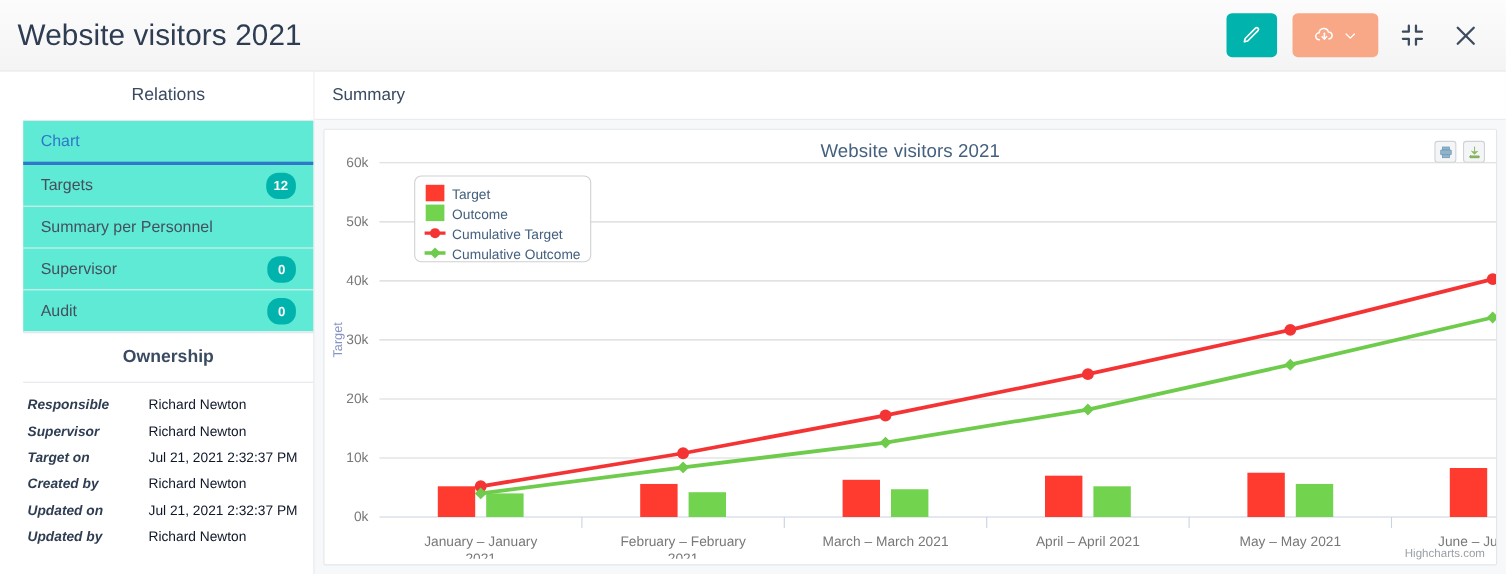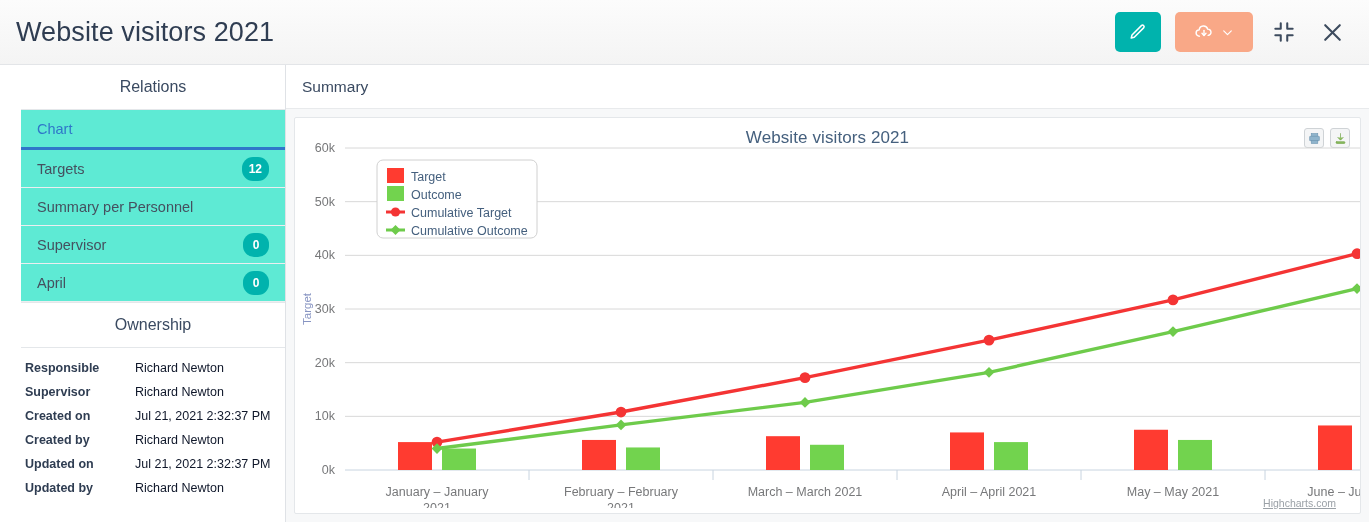--- a/index.html
+++ b/index.html
@@ -68,28 +68,28 @@
   .side-item .badge {
     margin-left: auto; background: #00b3ad; color: #fff;
     min-width: 26px; height: 24px; border-radius: 11px;
     font-size: 12px; font-weight: 700;
     display: flex; align-items: center; justify-content: center;
     padding: 0 7px;
   }
   .own-head {
     height: 46px; flex:0 0 46px; display:flex; align-items:center; justify-content:center;
     font-size: 16px; color:#3a4a61;
-    border-bottom: 1px solid #e4e7ea; border-top: 1px solid #e4e7ea;
+    border-bottom: 1px solid #e4e7ea; border-top: 1px solid #e4e7ea; font-weight: bold;
   }
   .own-list { padding: 8px 0 0 0; }
   .own-row {
     display: flex; height: 24px; align-items: center;
     font-size: 12.5px; padding: 0 8px 0 4px;
   }
-  .own-key { width: 110px; flex: 0 0 110px; color: #2f3d52; font-weight: 700; }
+  .own-key { width: 110px; flex: 0 0 110px; color: #2f3d52; font-weight: 700; font-style: italic; }
   .own-val { color: #0f172a; white-space: nowrap; }
 
   
   .main { flex: 1 1 auto; display: flex; flex-direction: column; background: #f7f8f9; min-width:0; }
   .summary-head {
     height: 44px; flex: 0 0 44px; display: flex; align-items: center;
     padding-left: 16px; font-size: 15.5px; color: #3a4a61;
     background: #fff; border-bottom: 1px solid #e8eaec;
   }
   .chart-card {
@@ -102,22 +102,22 @@
     padding-top: 10px; letter-spacing: .1px;
   }
   .chart-tools { position: absolute; top: 10px; right: 10px; display: flex; gap: 6px; }
   .tool-btn {
     width: 20px; height: 20px; border: 1px solid #cfd3d6; border-radius: 3px;
     background: #f4f5f6; display:flex; align-items:center; justify-content:center;
     cursor: pointer;
   }
   .chart-area { position: absolute; inset: 0; }
   .hc-credit {
-    position: absolute; right: 24px; bottom: 4px;
-    font-size: 10.5px; color: #9aa0a6; text-decoration: underline;
+    position: absolute; right: 10px; bottom: 4px;
+    font-size: 10.5px; color: #9aa0a6;
   }
   svg { display: block; }
 </style>
 </head>
 <body>
 
 <div class="app">
 
   <div class="titlebar">
     <div class="win-title">Website visitors 2021</div>
@@ -185,37 +185,37 @@
       <div class="side-item">
         <span>Summary per Personnel</span>
       </div>
 
       <div class="side-item">
         <span>Supervisor</span>
         <span class="badge">0</span>
       </div>
 
       <div class="side-item">
-        <span>April</span>
+        <span>Audit</span>
         <span class="badge">0</span>
       </div>
 
       <div class="own-head">Ownership</div>
 
       <div class="own-list">
         <div class="own-row">
           <span class="own-key">Responsible</span>
           <span class="own-val">Richard Newton</span>
         </div>
         <div class="own-row">
           <span class="own-key">Supervisor</span>
           <span class="own-val">Richard Newton</span>
         </div>
         <div class="own-row">
-          <span class="own-key">Created on</span>
+          <span class="own-key">Target on</span>
           <span class="own-val">Jul 21, 2021 2:32:37 PM</span>
         </div>
         <div class="own-row">
           <span class="own-key">Created by</span>
           <span class="own-val">Richard Newton</span>
         </div>
         <div class="own-row">
           <span class="own-key">Updated on</span>
           <span class="own-val">Jul 21, 2021 2:32:37 PM</span>
         </div>

